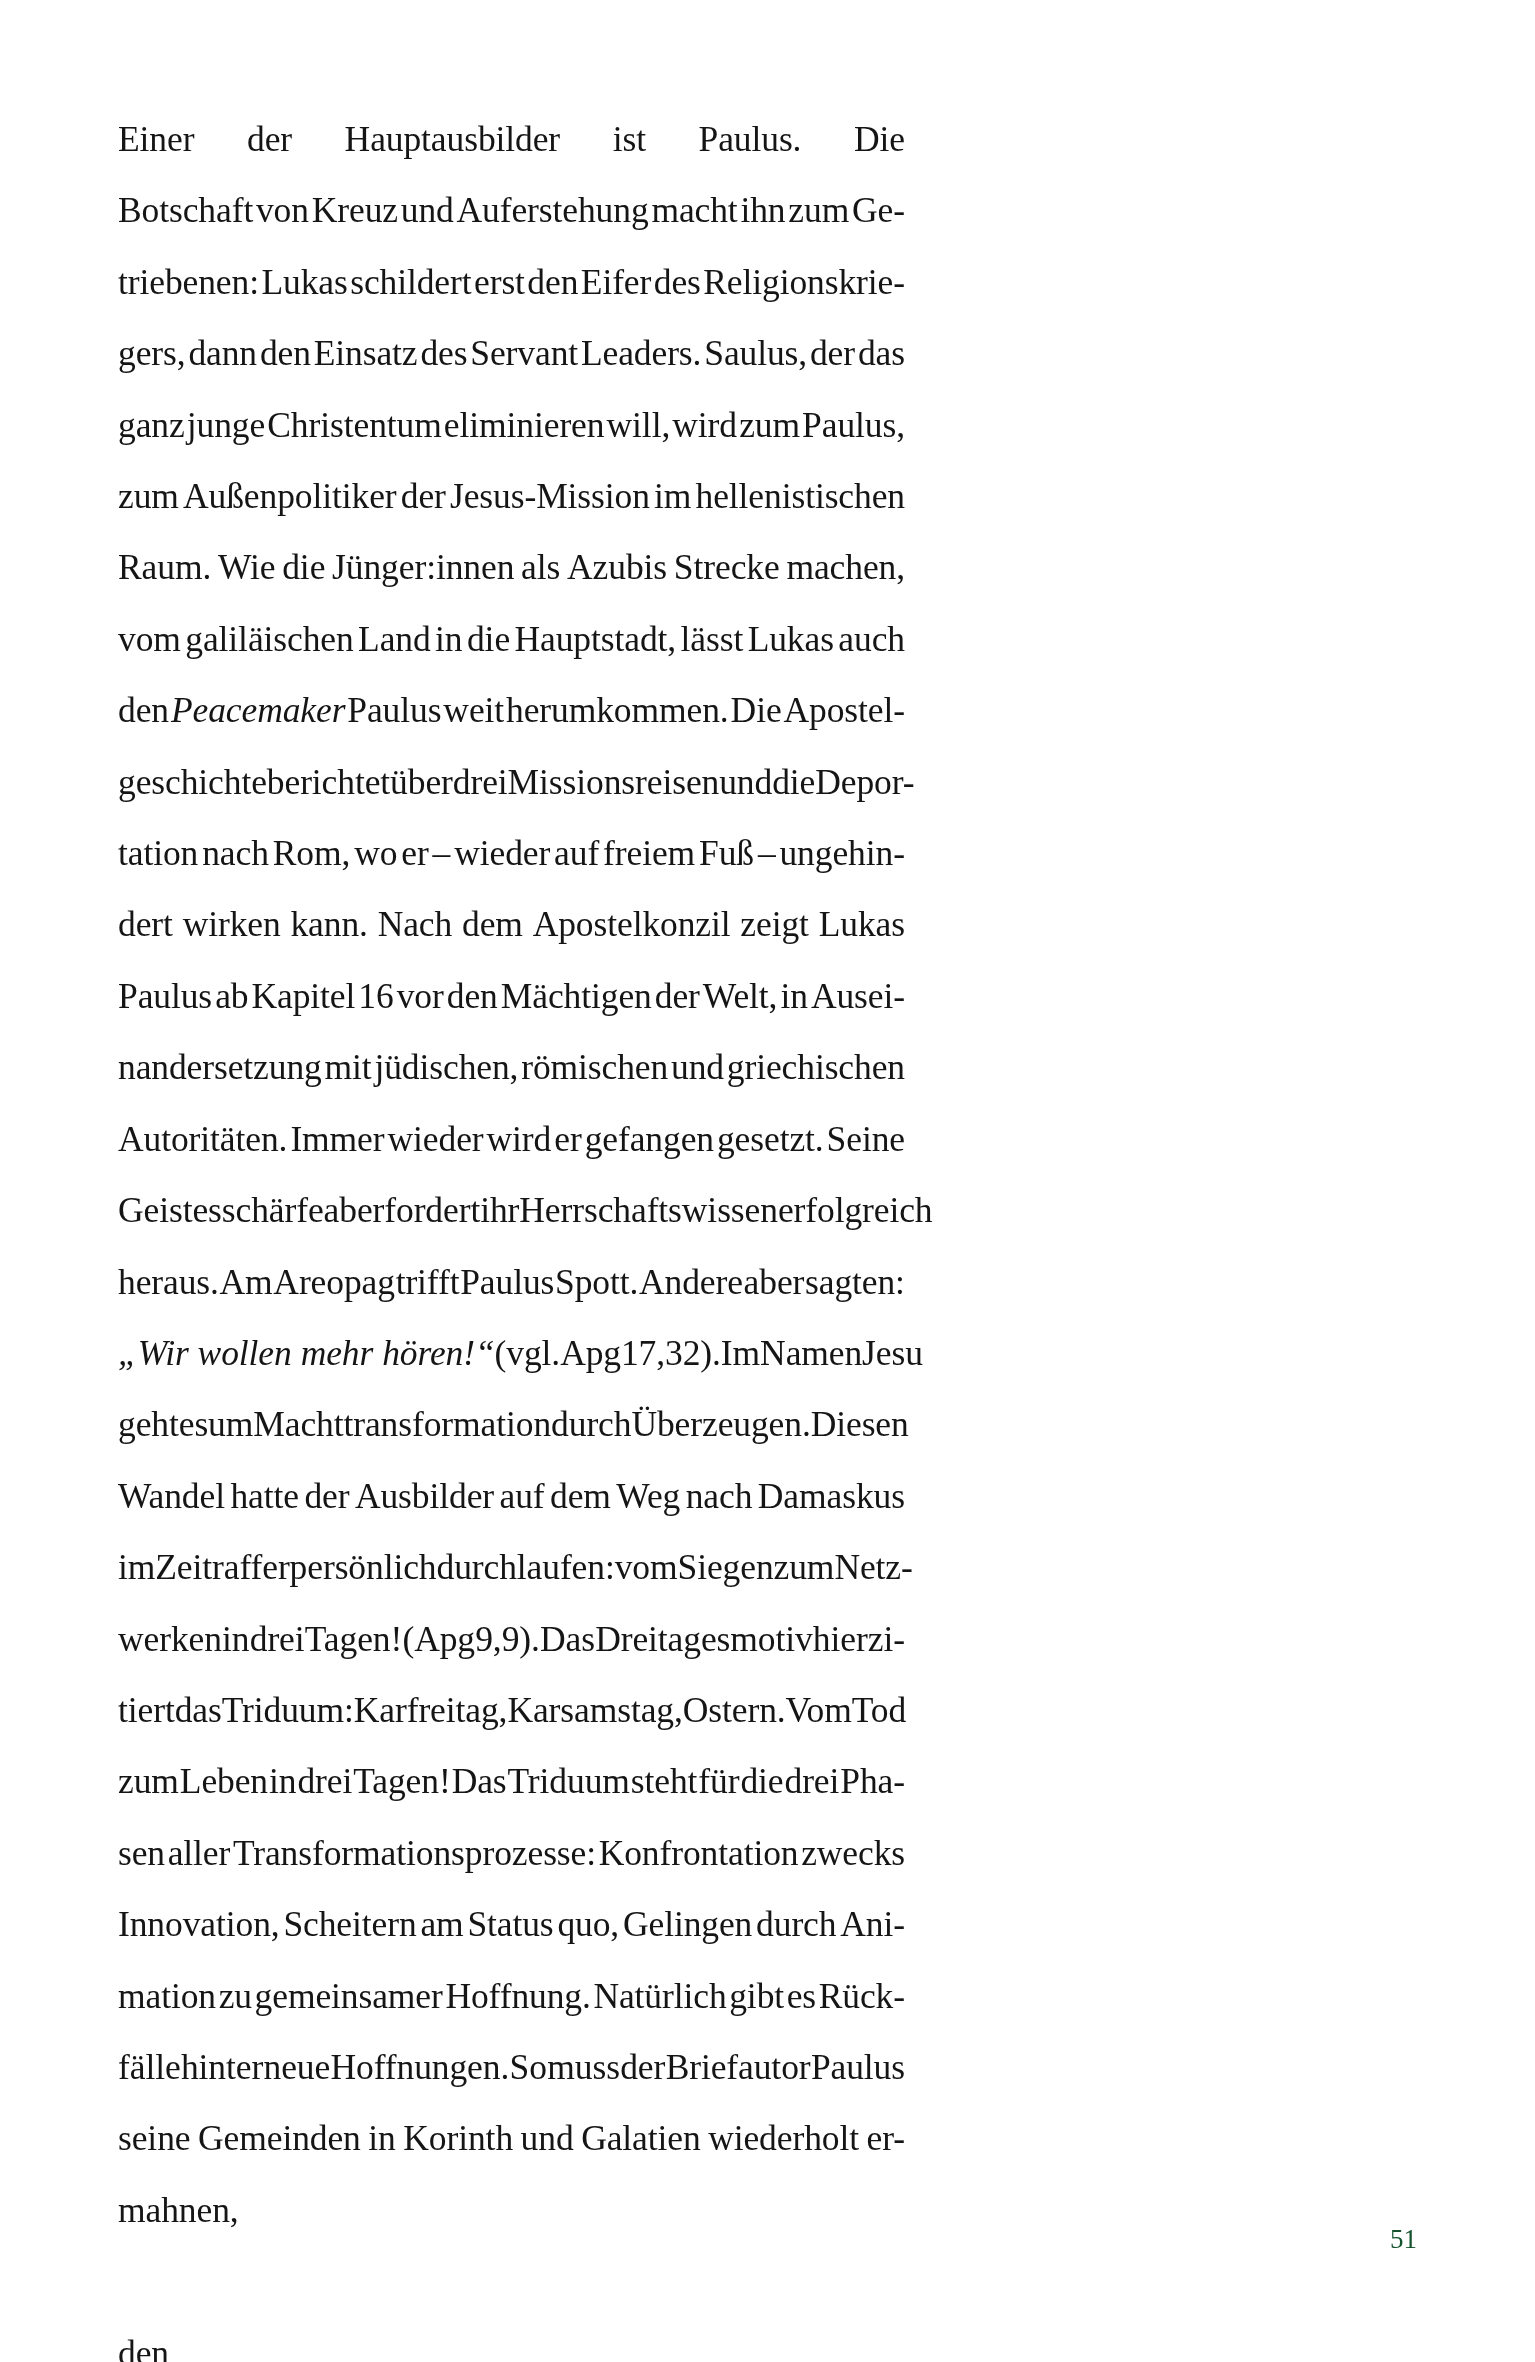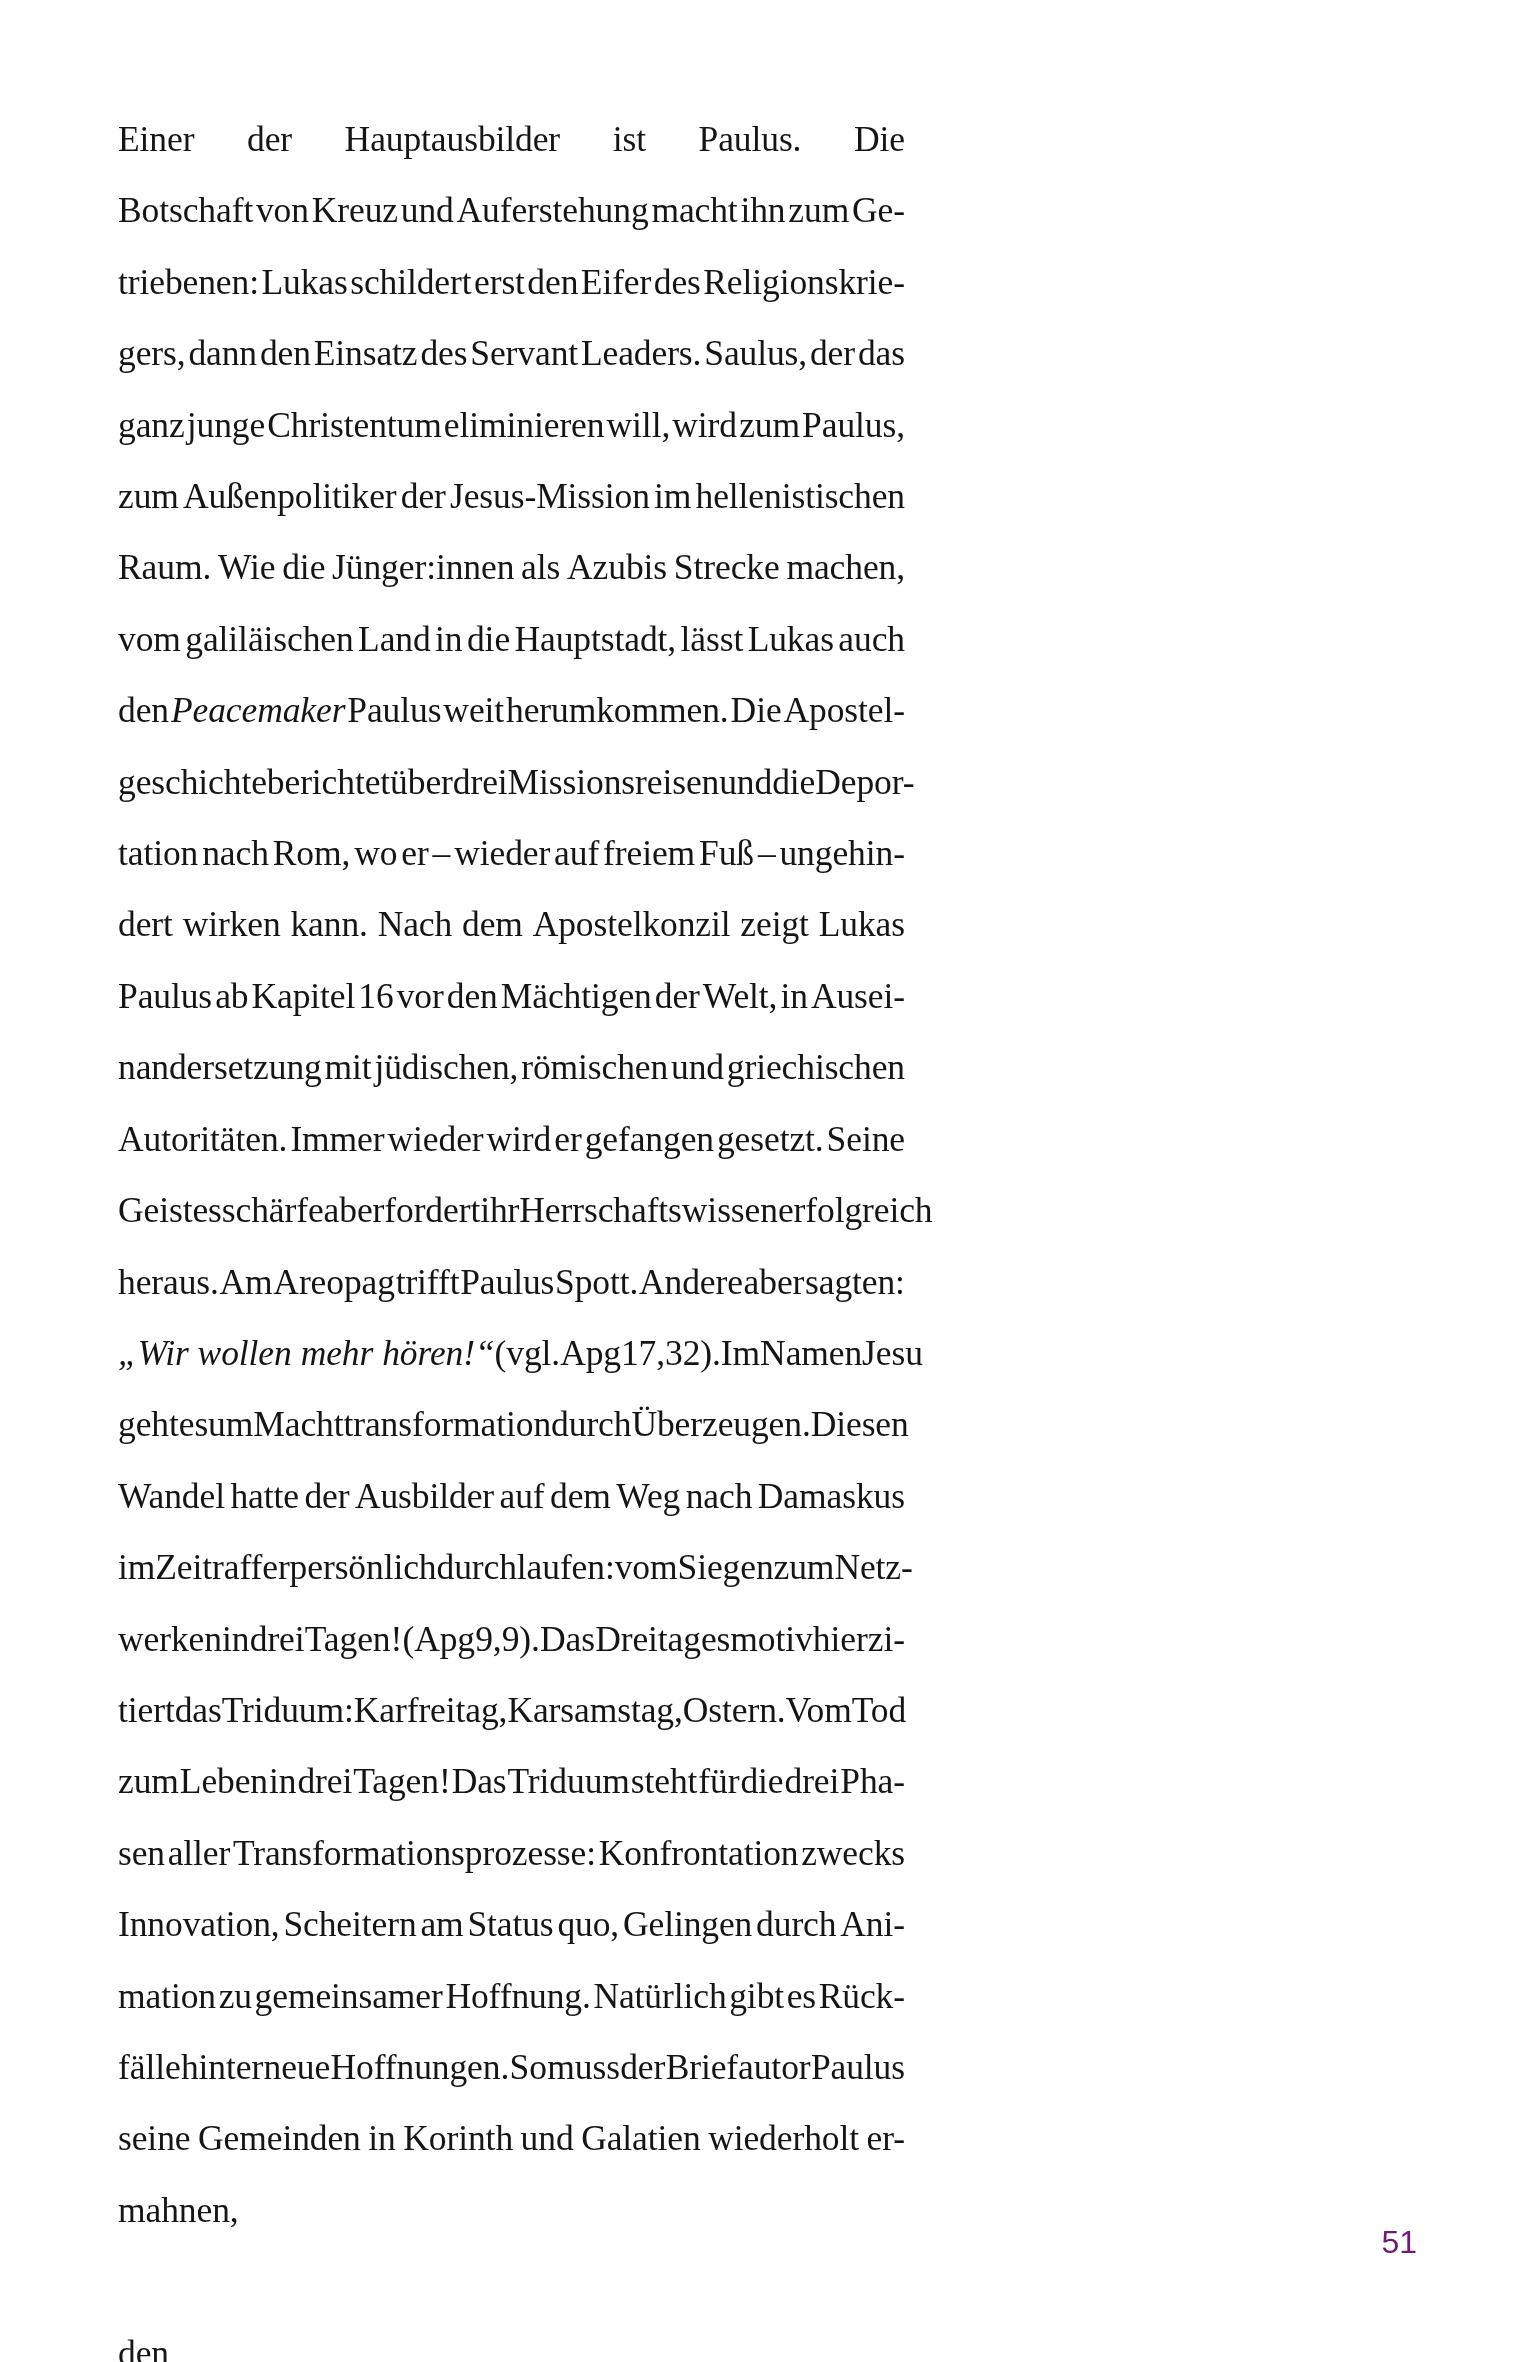--- a/index.html
+++ b/index.html
@@ -61,24 +61,24 @@
   .ln.last > span.w + span.w {
     margin-left: 0;
   }
   em {
     font-style: italic;
   }
   .folio {
     position: absolute;
     right: 118px;
     top: 2226px;
-    font-size: 32px;
+    font-size: 27px;
     line-height: 1;
-    color: #701a75;
-    font-family: Liberation Sans, sans-serif;
+    color: #14532d;
+    font-family: Liberation Serif, serif;
   }
 </style>
 </head>
 <body>
 
 <div class="page">
 
   <div class="text-block">
       <div class="ln">
         <span class="w">Einer</span>

